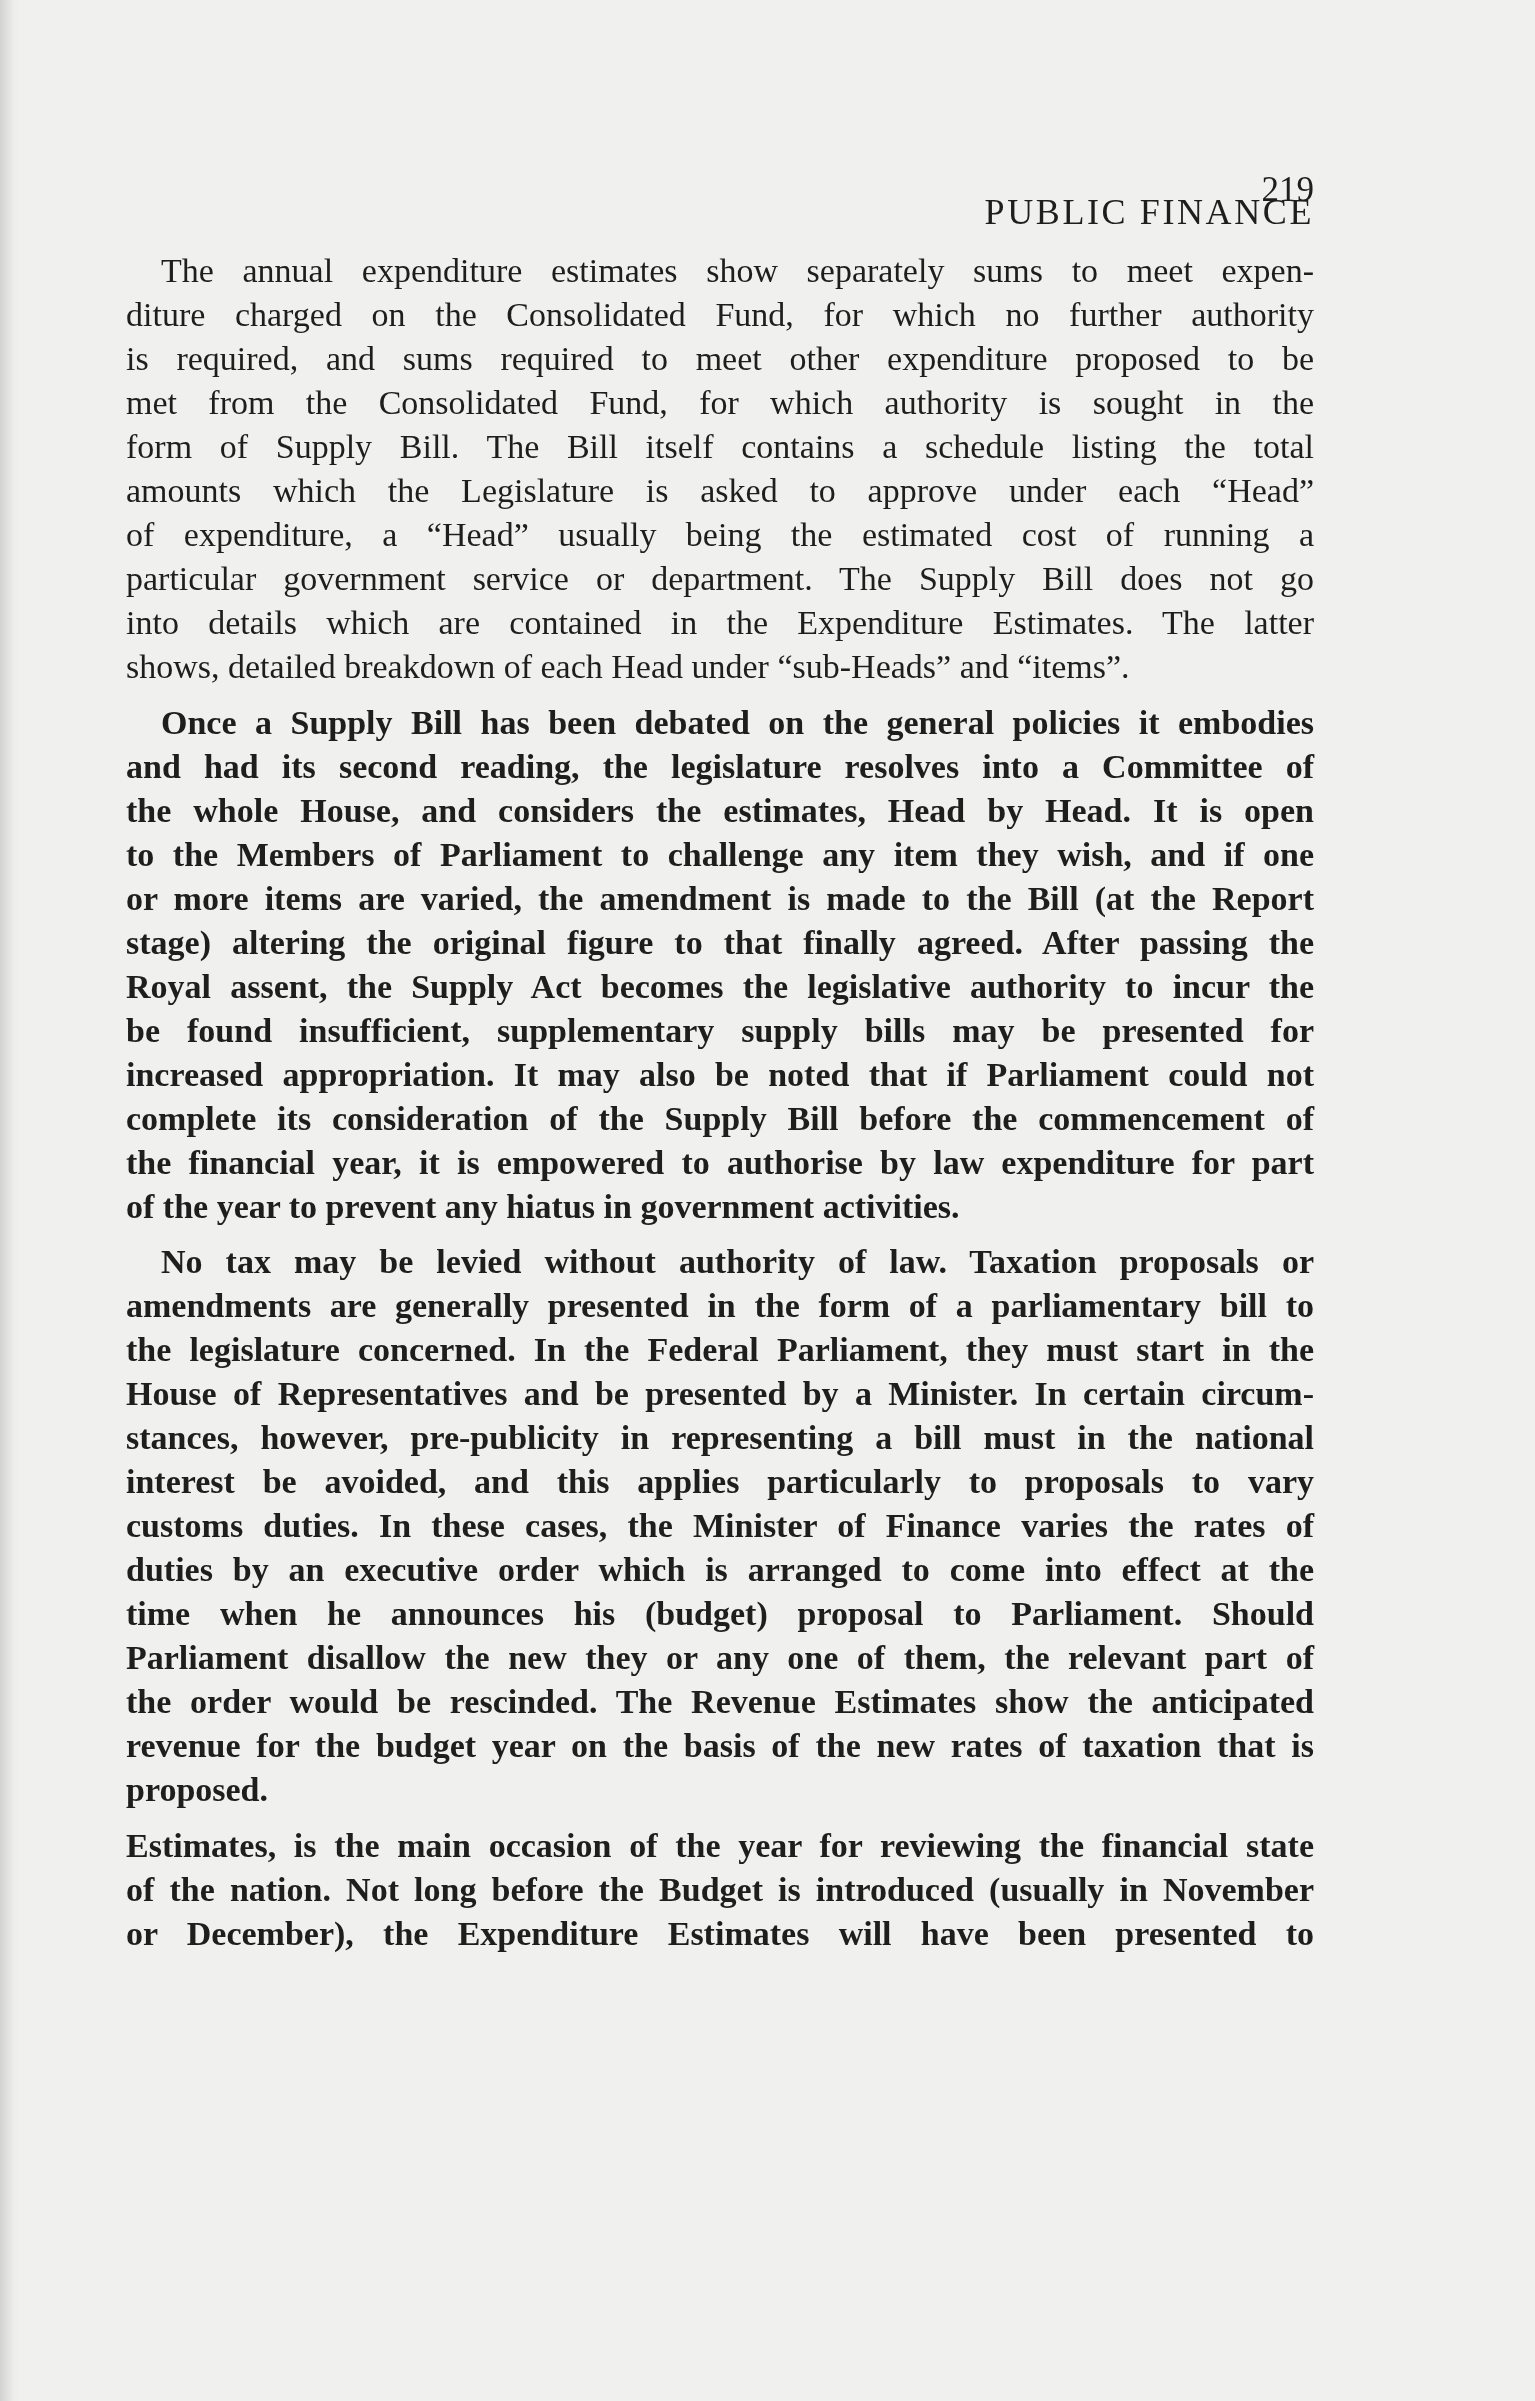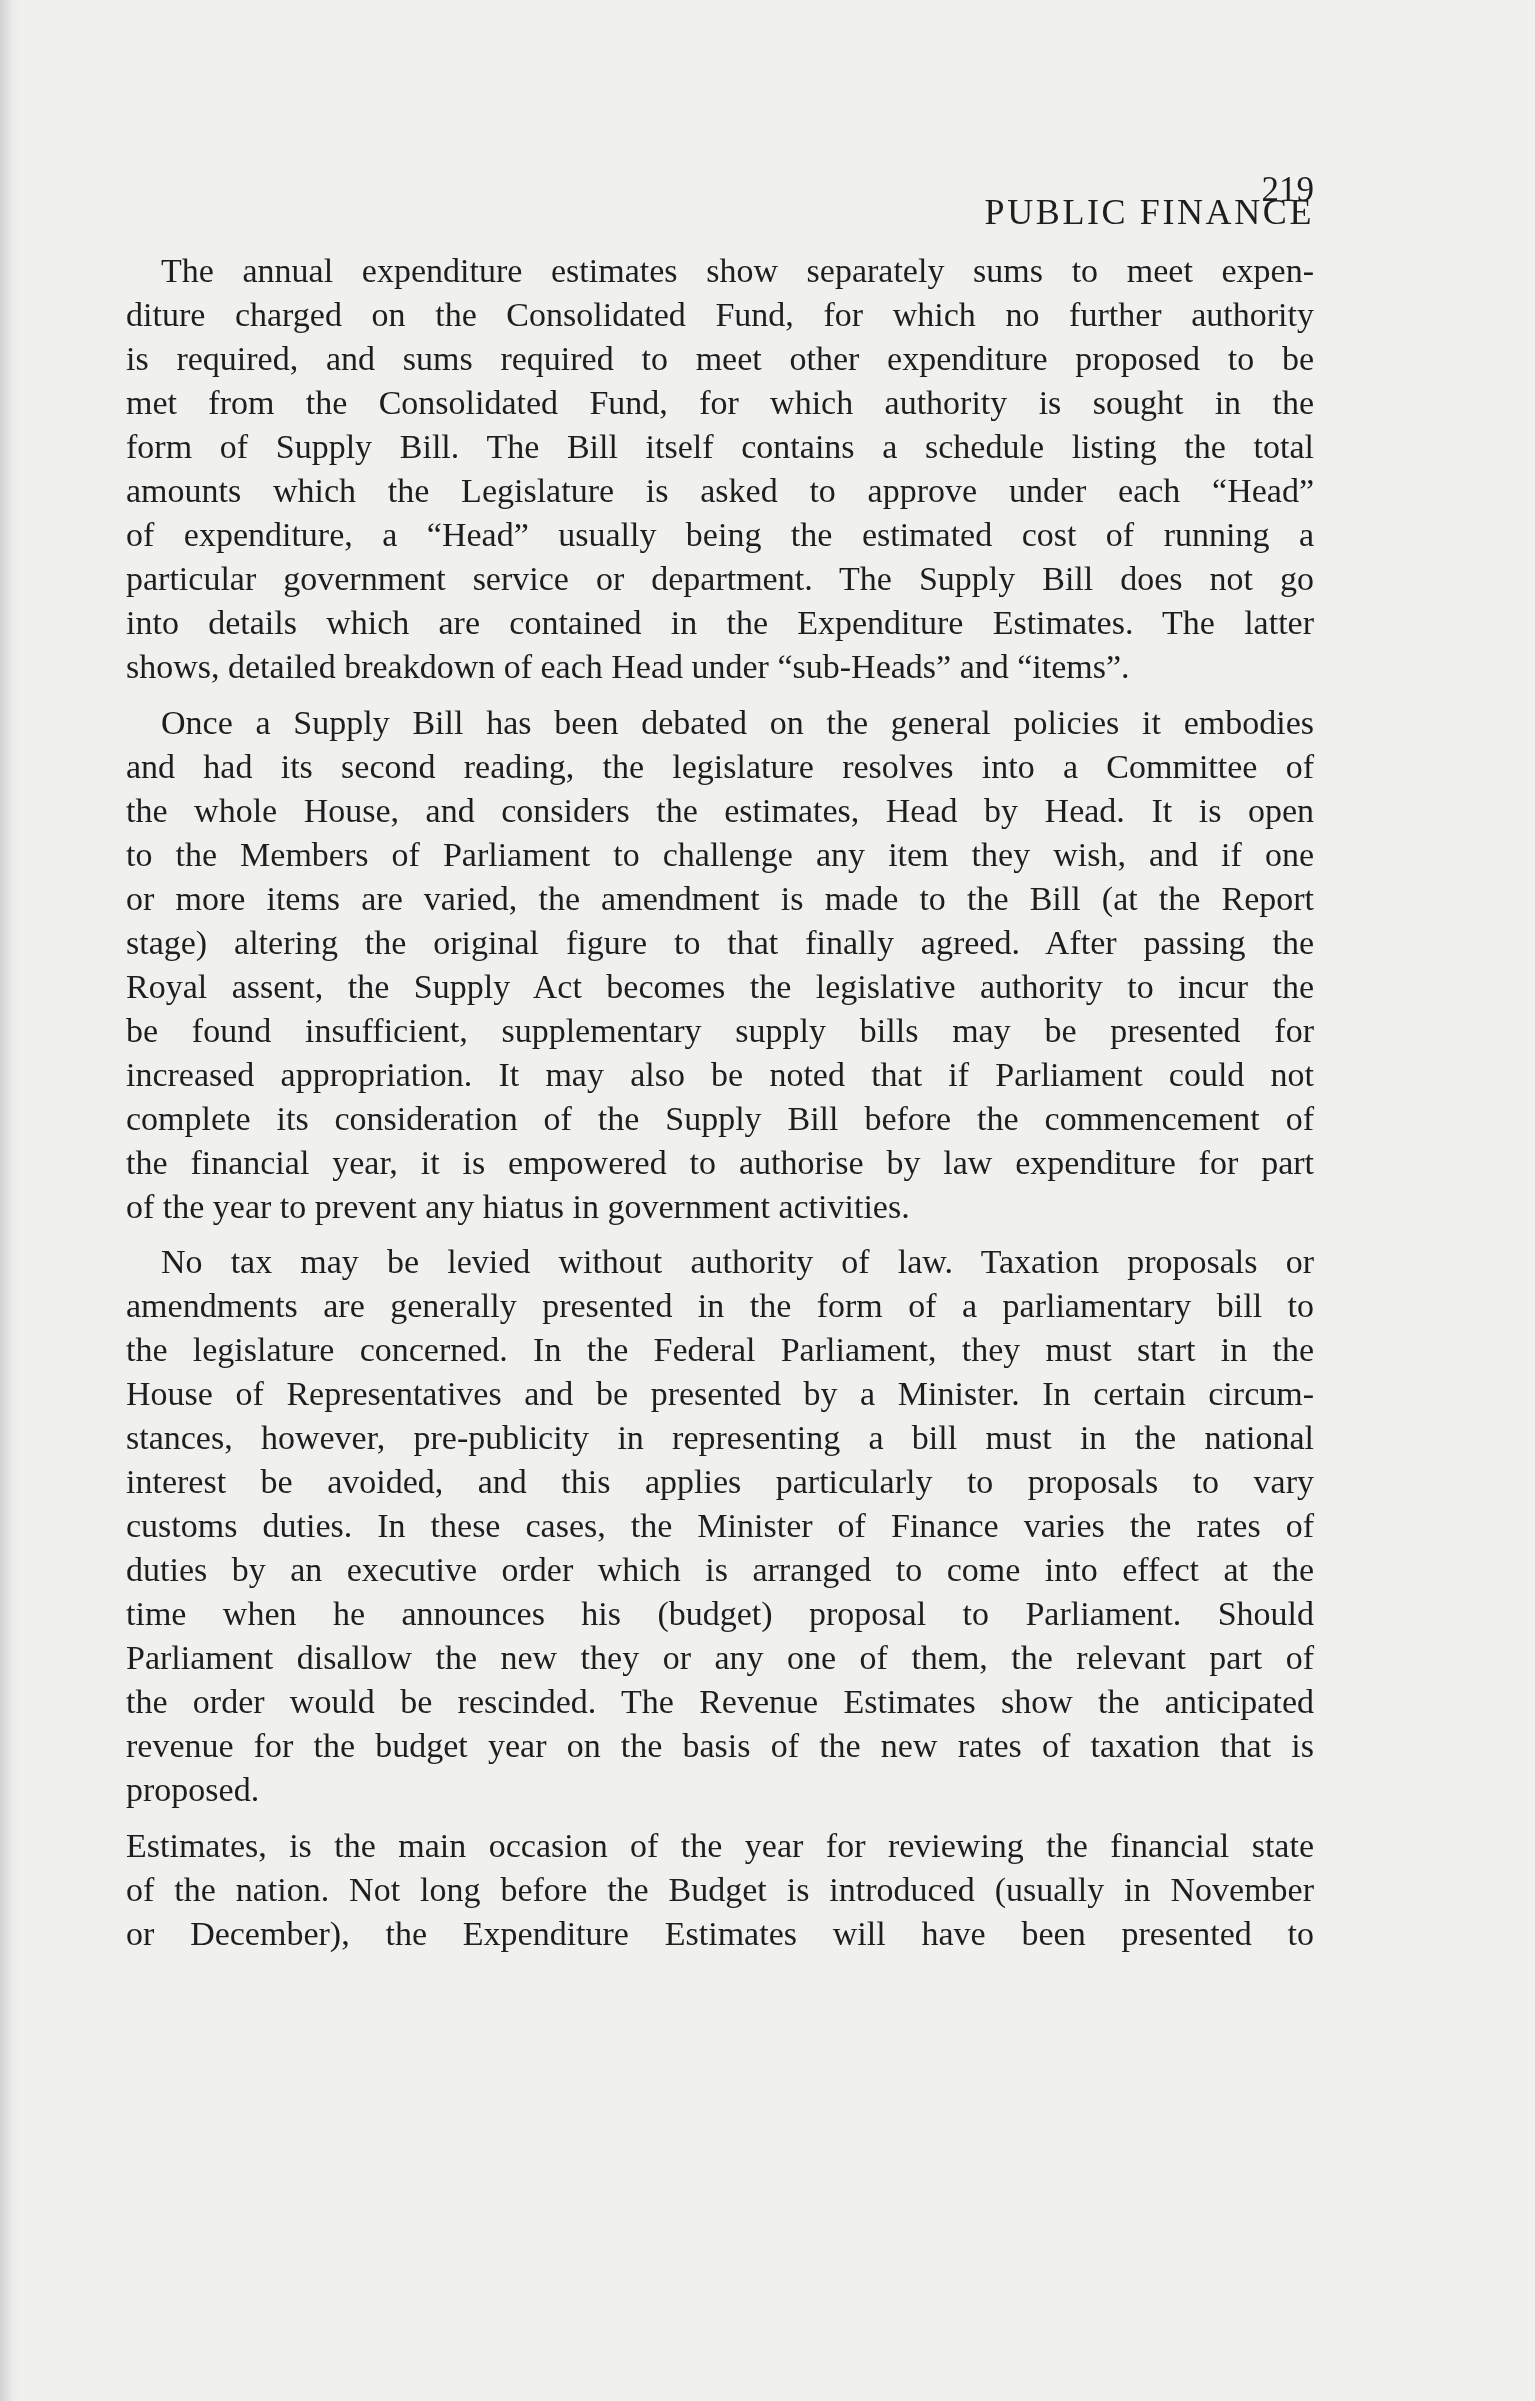--- a/index.html
+++ b/index.html
@@ -68,20 +68,21 @@
       overflow: visible;
     }
     .line.last {
       text-align-last: left;
     }
     .line.indent {
       padding-left: 35px;
     }
     .para + .para {
       margin-top: 11.5px;
+      font-weight: bold;
     }
   </style>
 </head>
 <body>
 
 <div class="page-shadow"></div>
 
 <div class="page">
 
   <div class="running-head">

